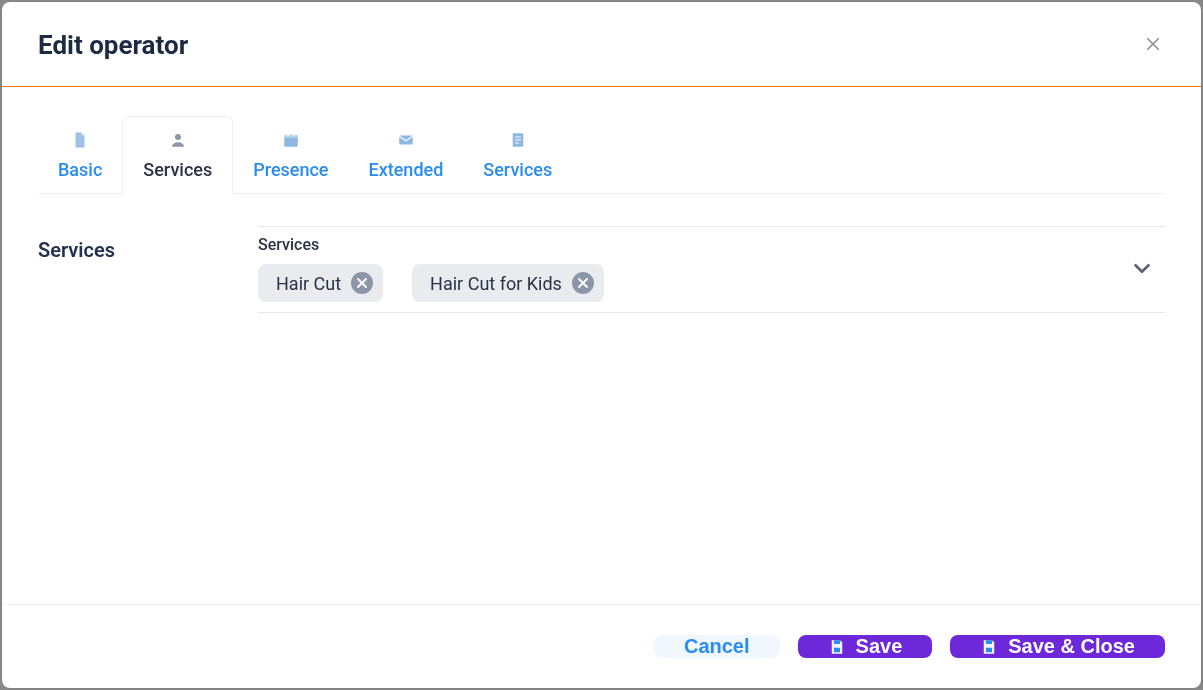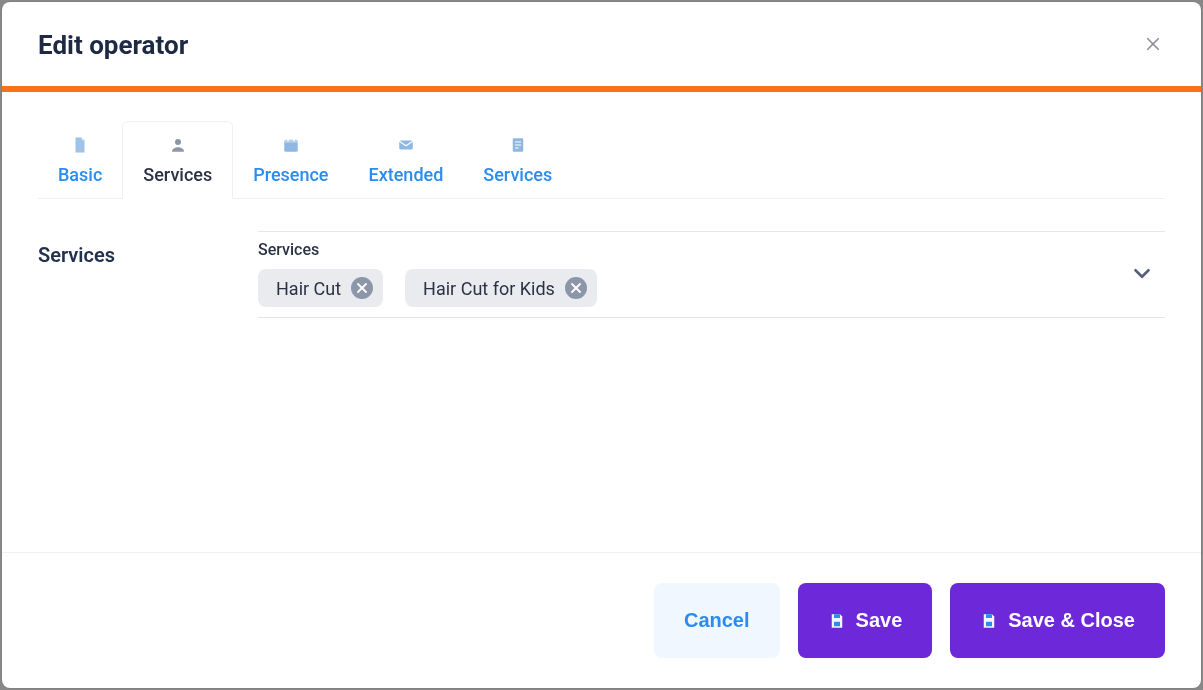--- a/index.html
+++ b/index.html
@@ -17,21 +17,21 @@
       border-radius: 8px;
       display: flex;
       flex-direction: column;
       box-shadow: 0 0 0 1px rgba(0,0,0,0.05);
     }
     .modal-header {
       padding: 28px 36px 26px 36px;
       display: flex;
       align-items: center;
       justify-content: space-between;
-      border-bottom: 6px solid #f97316;
+      border-bottom: 1px solid #f97316;
     }
     .modal-title {
       font-size: 26px;
       font-weight: 700;
       color: #1e2a44;
     }
     .close-btn {
       width: 24px; height: 24px;
       cursor: pointer;
       color: #8a8f98;
@@ -102,21 +102,21 @@
       position: relative;
     }
     .field-title {
       font-size: 16px;
       color: #2b3245;
       margin-bottom: 10px;
       font-weight: 500;
     }
     .chips-row {
       display: flex;
-      gap: 22px;
+      gap: 29px;
       flex-wrap: wrap;
       padding-right: 60px;
     }
     .chip {
       display: inline-flex;
       align-items: center;
       gap: 10px;
       background: #e9ebef;
       color: #2b3245;
       font-size: 18px;
@@ -149,21 +149,21 @@
     .modal-footer {
       border-top: 1px solid #eef0f4;
       padding: 30px 36px;
       display: flex;
       justify-content: flex-end;
       gap: 18px;
     }
     .btn {
       font-size: 20px;
       font-weight: 600;
-      padding: 26px 30px;
+      padding: 0 30px;
       border-radius: 8px;
       border: none;
       cursor: pointer;
       display: inline-flex;
       align-items: center;
       gap: 10px;
     }
     .btn-cancel {
       background: #f0f7ff;
       color: #2a8cf0;

